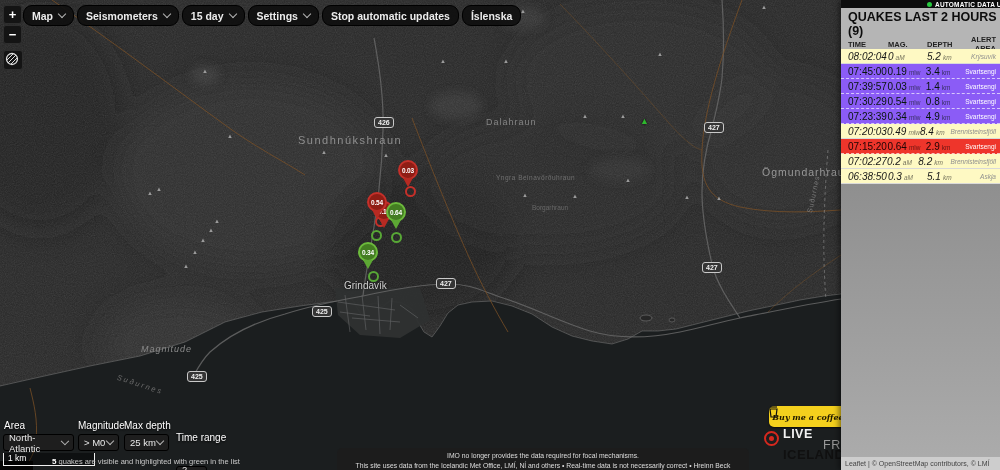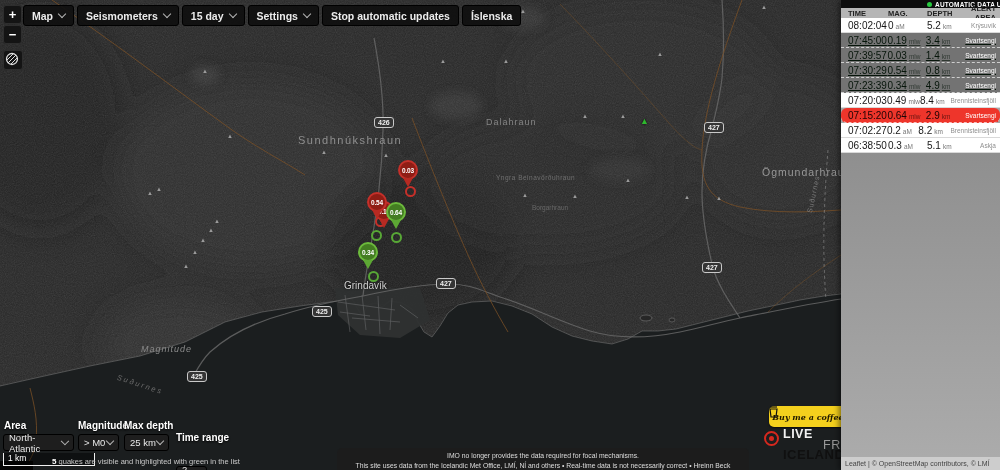--- a/index.html
+++ b/index.html
@@ -27,35 +27,35 @@
   .pin-red .head{background:#8f1d15;border-color:#c5302a;}
   .pin-red .tail{border-top-color:#b72a22;}
   .pin-green .head{background:#447d22;border-color:#6cba3c;}
   .pin-green .tail{border-top-color:#5da834;}
   .ring{position:absolute;width:7px;height:7px;border-radius:50%;border:2.5px solid;}
   .ring-red{border-color:#c5302a;}
   .ring-green{border-color:#58a836;}
 
   
   .toolbar{position:absolute;left:23px;top:5px;display:flex;gap:3px;z-index:20;}
-  .tb-btn{height:19px;background:rgba(16,16,16,.93);border:1px solid #000;border-radius:3px;
+  .tb-btn{height:19px;background:rgba(16,16,16,.93);border:1px solid #000;border-radius:9px;
           color:#ececec;font-size:10.5px;font-weight:700;display:flex;align-items:center;
           padding:0 8px;gap:6px;white-space:nowrap;cursor:pointer;}
   .chev{width:5px;height:5px;border-right:1.5px solid #b5b5b5;border-bottom:1.5px solid #b5b5b5;
         transform:rotate(45deg);margin-top:-3px;}
 
   
   .zoomctl{position:absolute;left:3px;top:5px;z-index:20;display:flex;flex-direction:column;gap:1px;}
   .zbtn{width:17px;height:17px;background:#141414;border:1px solid #2e2e2e;border-radius:3px;
         color:#fff;font-size:13px;font-weight:700;display:flex;align-items:center;justify-content:center;cursor:pointer;}
   .measure{position:absolute;left:3px;top:50px;width:18px;height:18px;background:#141414;
            border:1px solid #2e2e2e;border-radius:3px;display:flex;align-items:center;justify-content:center;cursor:pointer;z-index:20;}
 
   
-  .flabel{position:absolute;color:#fff;font-size:10px;font-weight:700;text-shadow:0 1px 2px #000;z-index:20;text-align:right;}
+  .flabel{position:absolute;color:#fff;font-size:10px;font-weight:400;text-shadow:0 1px 2px #000;z-index:20;text-align:right;}
   .fselect{position:absolute;height:17px;background:#1e1e1e;border:1px solid #000;border-radius:3px;
            color:#e8e8e8;font-size:9.5px;display:flex;align-items:center;justify-content:space-between;
            padding:0 5px;box-sizing:border-box;z-index:20;cursor:pointer;}
   .scalebar{position:absolute;left:3px;top:453px;width:92px;height:13px;box-sizing:border-box;
             border:1.5px solid #f0f0f0;border-top:none;background:rgba(0,0,0,.45);
             color:#fff;font-size:8.5px;line-height:11px;padding-left:4px;z-index:19;}
   .scaleblk{position:absolute;left:0;top:461px;width:33px;height:9px;background:#050505;z-index:18;}
   .visnote{position:absolute;left:52px;top:457px;font-size:7.5px;color:#c8c8c8;z-index:20;}
   .visnote b{color:#fff;font-size:8px;}
 
@@ -89,25 +89,25 @@
           padding:2px 0 1px 7px;flex:0 0 auto;}
   .qhead{background:#b5b5b5;display:flex;font-size:7.5px;font-weight:700;color:#222;
          height:10px;align-items:center;flex:0 0 auto;}
   .col-t{width:40px;padding-left:7px;box-sizing:content-box;}
   .col-m{width:39px;}
   .col-d{width:40px;}
   .col-a{flex:1;text-align:right;padding-right:4px;}
   .qrow{height:15px;display:flex;align-items:center;font-size:10px;cursor:pointer;flex:0 0 auto;box-sizing:border-box;}
   .qrow .u{font-size:6.5px;opacity:.62;margin-left:2px;}
   .qrow .col-a{font-size:6.5px;}
-  .row-none{background:#ffffff;color:#161616;border-bottom:1px solid #d9d9d9;}
+  .row-none{background:#fef9c3;color:#161616;border-bottom:1px solid #d9d9d9;font-style:italic;}
   .row-none .col-a{color:#8f8f8f;}
-  .row-green{background:#737373;color:#06150a;border-bottom:1px dashed rgba(255,255,255,.65);text-decoration:underline;}
+  .row-green{background:#8b5cf6;color:#06150a;border-bottom:1px dashed rgba(255,255,255,.65);}
   .row-green .col-a{color:#fff;}
-  .row-red{background:#ee352b;color:#1c0404;border-bottom:1px dashed rgba(255,255,255,.7);border-radius:6px;}
+  .row-red{background:#ee352b;color:#1c0404;border-bottom:1px dashed rgba(255,255,255,.7);}
   .row-red .col-a{color:#fff;}
   .qbody{flex:1;background:linear-gradient(#8f8f8f,#ababab);}
   .attrib{height:13px;background:#cdcdcd;color:#444;font-size:7px;line-height:13px;
           padding-left:4px;flex:0 0 auto;white-space:nowrap;overflow:hidden;}
 </style>
 </head>
 <body>
 
 <div id="app">
 
@@ -357,20 +357,21 @@
         <div class="logo-iceland">ICELAND</div>
       </div>
     </div>
   </div>
 
   <aside class="sidebar">
     <div class="autostrip">
       <i class="dot"></i>
       <span>AUTOMATIC DATA UPDATES</span>
     </div>
+    <div class="qtitle">QUAKES LAST 2 HOURS (9)</div>
     <div class="qhead">
       <span class="col-t">TIME</span>
       <span class="col-m">MAG.</span>
       <span class="col-d">DEPTH</span>
       <span class="col-a">ALERT AREA</span>
     </div>
 
     <div class="qrow row-none">
       <span class="col-t">08:02:04</span>
       <span class="col-m"><span>0</span><span class="u">aM</span></span>

